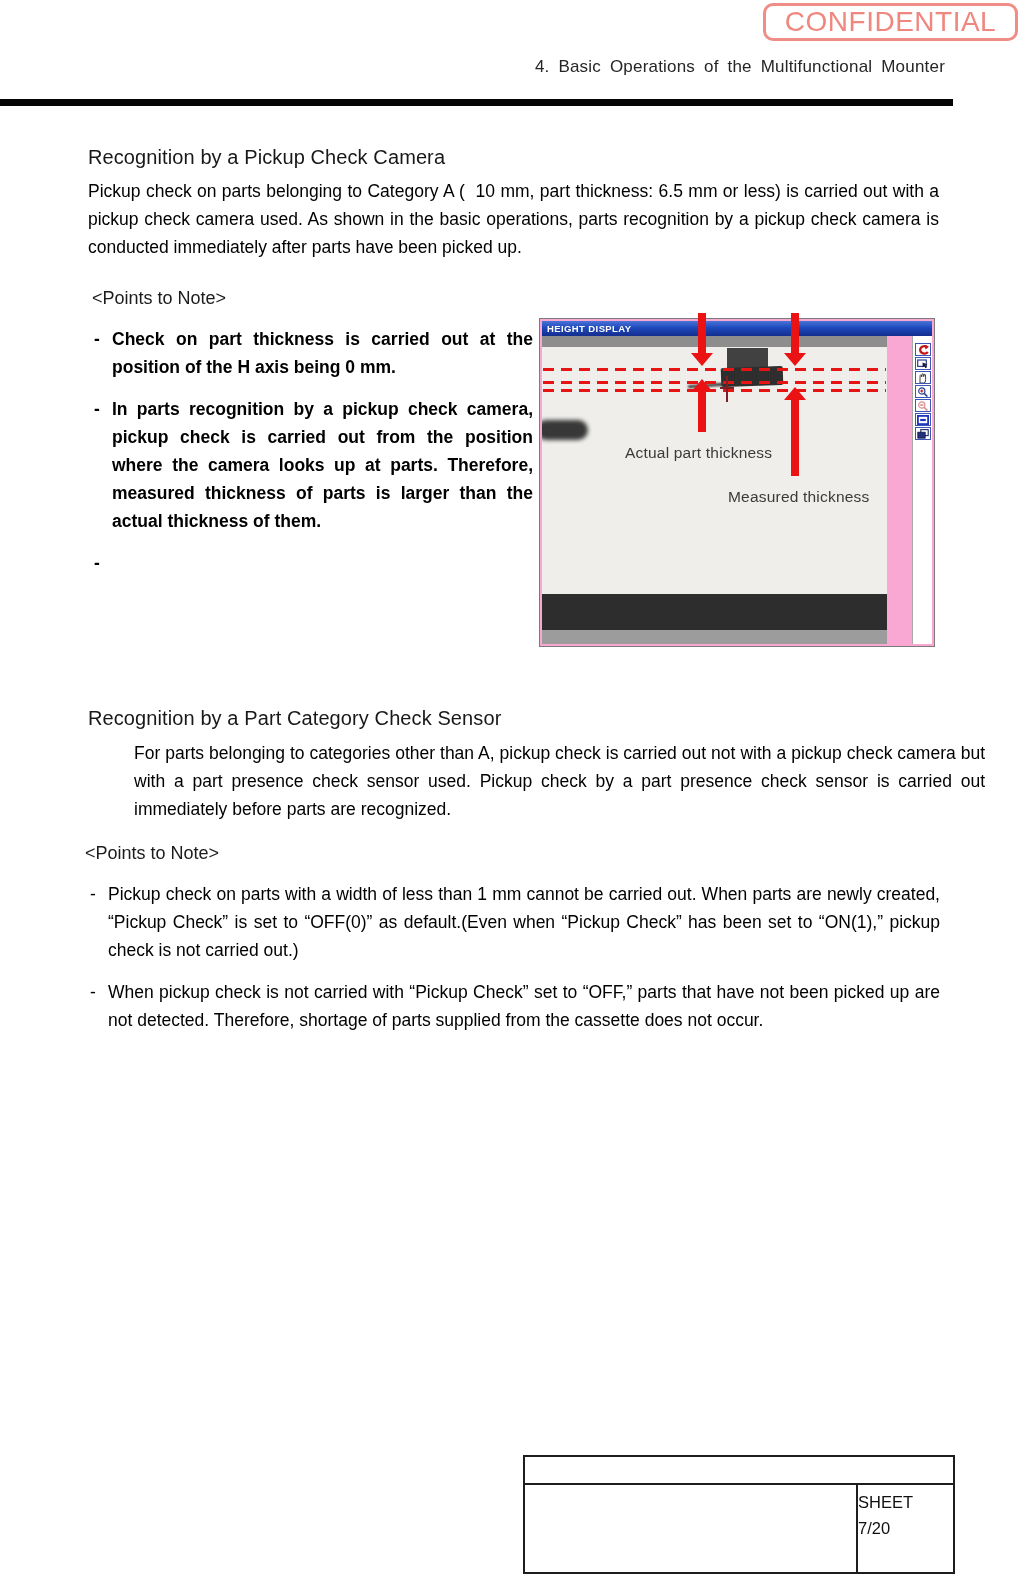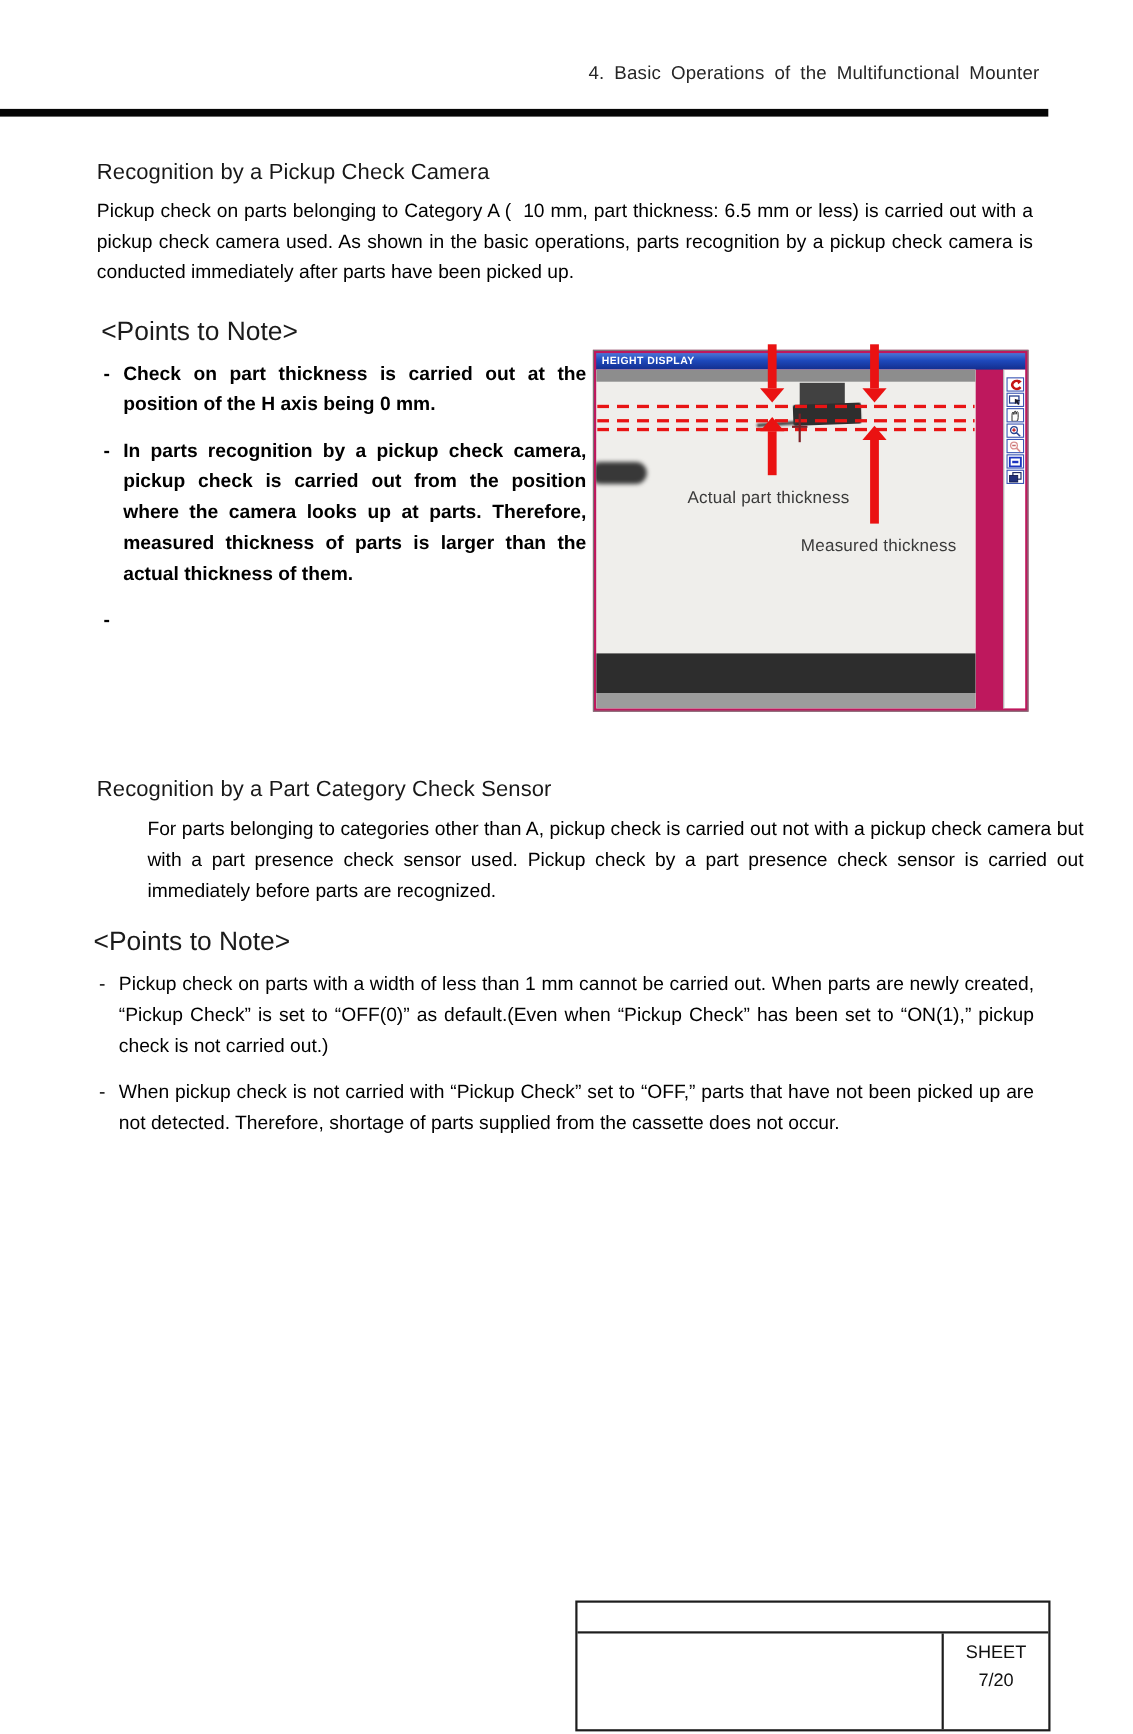--- a/index.html
+++ b/index.html
@@ -9,32 +9,32 @@
   
   .stamp{position:absolute;left:763px;top:3px;width:249px;height:32px;
          border:3px solid #ef8d86;border-radius:10px;color:#ef877f;
          font-size:28px;line-height:32px;text-align:center;letter-spacing:.5px;}
   .header-title{position:absolute;right:85px;top:57px;font-size:17px;color:#262626;
                 word-spacing:4px;letter-spacing:.2px;}
   .rule{position:absolute;left:0;top:99px;width:953px;height:7px;background:#050505;}
 
   
   .h-sans{position:absolute;font-size:20px;color:#181818;letter-spacing:.1px;}
-  .points{position:absolute;font-size:24px;color:#1b1b1b;}
+  .points{position:absolute;font-size:18px;color:#1b1b1b;}
   .serif{font-family:Liberation Sans, sans-serif;color:#000000;}
   .para{position:absolute;font-size:17.5px;line-height:28px;text-align:justify;}
   .notelist{position:absolute;}
   .note{position:relative;padding-left:20px;font-size:17.5px;line-height:28px;
         text-align:justify;margin-bottom:14px;}
   .note .marker{position:absolute;left:2px;top:0;}
   .bold{font-weight:bold;}
 
   
   .win{position:absolute;left:539px;top:318px;width:396px;height:329px;
-       border:1px solid #7a7a7a;background:#be185d;box-sizing:border-box;padding:2px;}
+       border:1px solid #7a7a7a;background:#f9a8d4;box-sizing:border-box;padding:2px;}
   .titlebar{height:15px;background:linear-gradient(180deg,#4a74d6 0%,#1e49bc 45%,#132e8e 100%);
             color:#fff;font-size:9.5px;font-weight:bold;line-height:15px;
             padding-left:5px;letter-spacing:.4px;}
   .winbody{display:flex;height:308px;gap:25px;}
   .view{position:relative;flex:1;background:#efeeeb;overflow:hidden;}
   .graytop{position:absolute;left:0;top:0;right:0;height:11px;background:#8d8d8d;}
   .part-upper{position:absolute;left:185px;top:12px;width:41px;height:21px;background:#414141;
               filter:blur(.5px);}
   .part-flat{position:absolute;left:179px;top:31px;width:62px;height:19px;background:#2e2e2e;
              transform:rotate(-2deg);filter:blur(.5px);border-radius:2px;}
@@ -65,28 +65,29 @@
   .arrow.down .head{border-top:13px solid #ea1212;}
   .arrow.up .head{border-bottom:13px solid #ea1212;}
 
   
   .footer{position:absolute;left:523px;top:1455px;width:432px;height:119px;
           border:2px solid #1d1d1d;box-sizing:border-box;}
   .footer .row1{height:28px;border-bottom:2px solid #1d1d1d;box-sizing:border-box;}
   .footer .row2{display:flex;height:87px;}
   .footer .cell-left{flex:1;}
   .footer .cell-right{width:97px;border-left:2px solid #1d1d1d;box-sizing:border-box;
-                      text-align:center;font-size:16.5px;color:#101010;padding-top:8px;}
+                      font-size:16.5px;color:#101010;padding-top:8px;}
   .footer .cell-right .num{margin-top:7px;}
 </style>
 </head>
 <body>
 
 <div class="page">
 
+  <div class="stamp">CONFIDENTIAL</div>
   <div class="header-title">4. Basic Operations of the Multifunctional Mounter</div>
   <div class="rule"></div>
 
   <div class="h-sans" style="left:88px;top:146px;">Recognition by a Pickup Check Camera</div>
   <div class="para serif" style="left:88px;top:177px;width:851px;">Pickup check on parts belonging to Category A (&nbsp;&nbsp;10 mm, part thickness: 6.5 mm or less) is carried out with a pickup check camera used. As shown in the basic operations, parts recognition by a pickup check camera is conducted immediately after parts have been picked up.</div>
   <div class="points" style="left:92px;top:288px;">&lt;Points to Note&gt;</div>
 
   <div class="notelist" style="left:92px;top:325px;width:441px;">
     <div class="note serif bold">
       <span class="marker">-</span>

